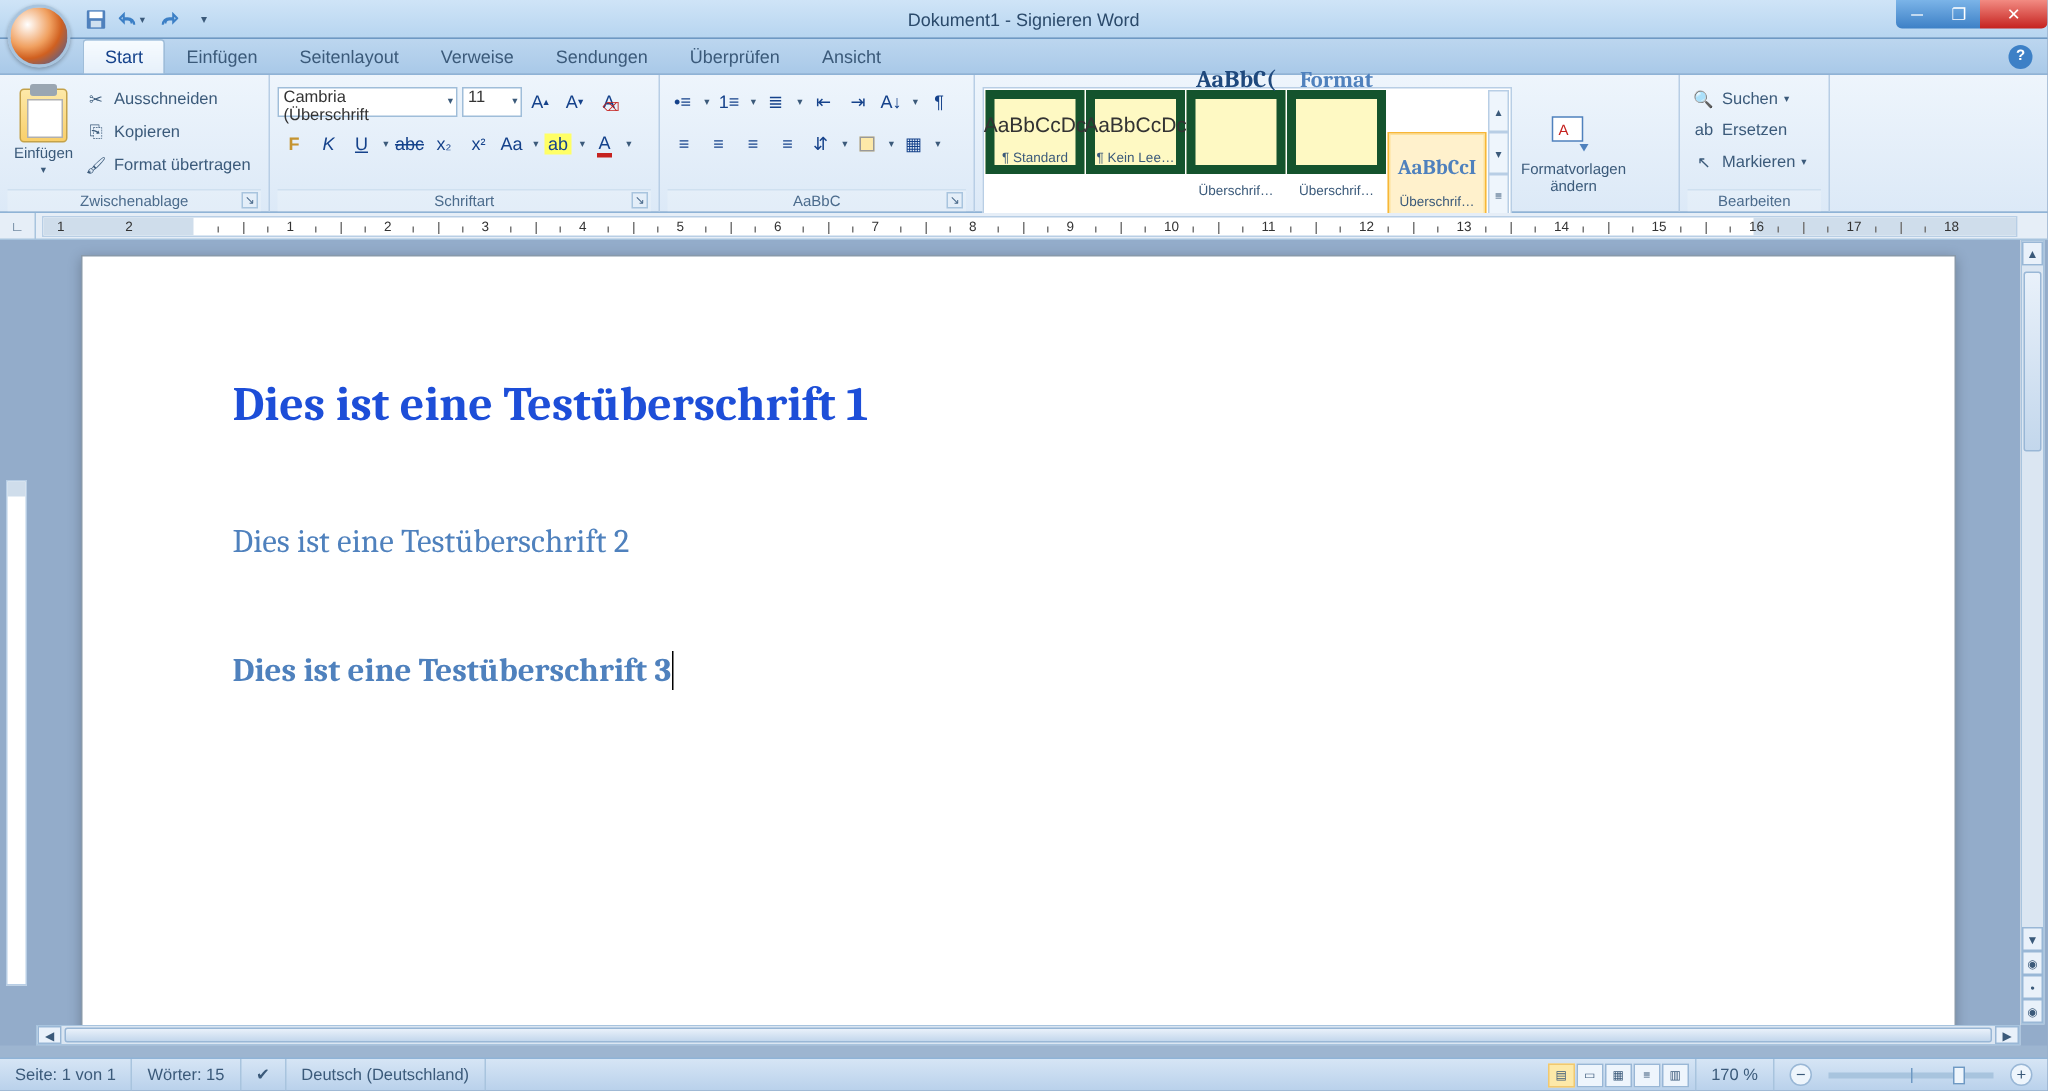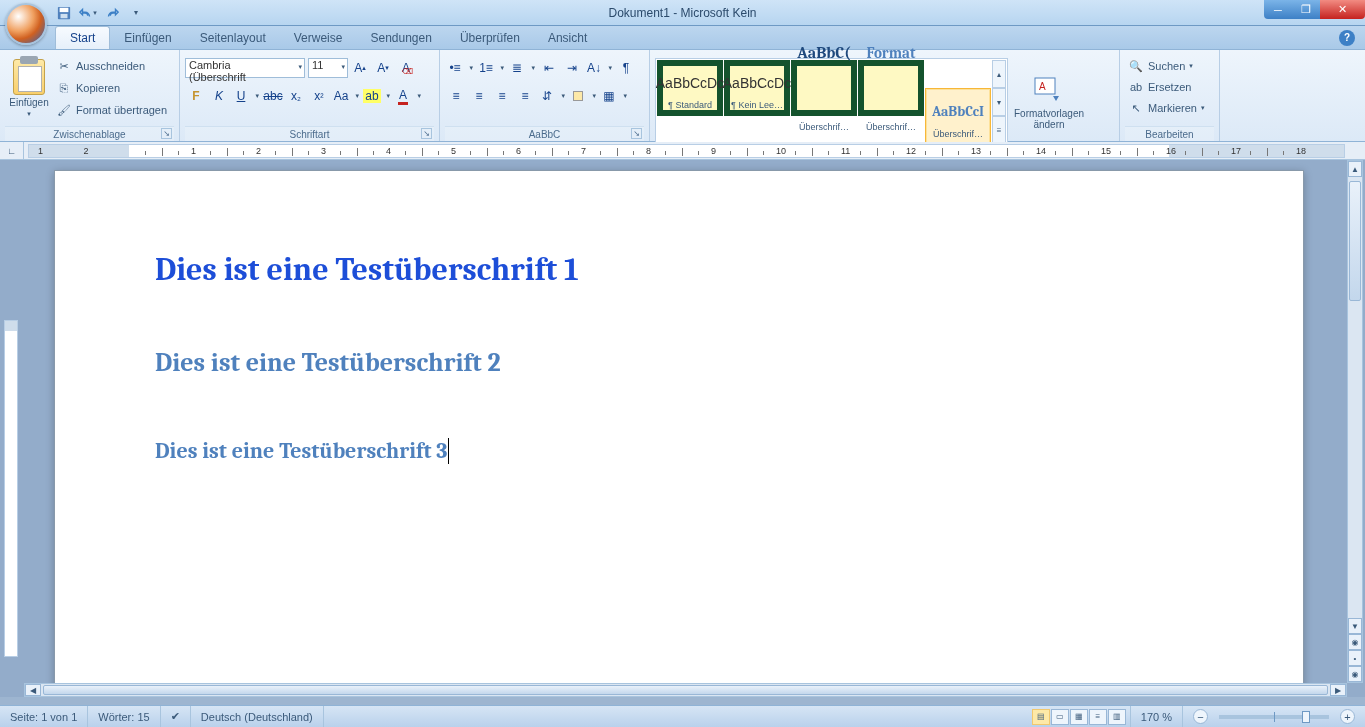--- a/index.html
+++ b/index.html
@@ -66,21 +66,21 @@
   .ruler .ticks{ position:absolute; inset:0; }
   .ruler .lbl{ position:absolute; top:1px; font-size:9px; color:#333;}
   .vruler { position:absolute; left:4px; top:160px; width:14px; bottom:40px; background:#fff; border:1px solid #b8cee5;}
   .vruler .shade{ position:absolute; left:0; width:100%; background:#cfddeb;}
 
   
   .workspace { position:absolute; top:160px; left:0; right:0; bottom:30px; background:#93acca; overflow:hidden;}
   .pagewrap { position:absolute; left:24px; right:18px; top:0; bottom:14px; overflow:auto; background:#93acca;}
   .page { width:1250px; min-height:1400px; background:#fff; margin:10px 0 0 30px; border:1px solid #8899aa; box-shadow:0 2px 8px rgba(0,0,0,.25); padding: 80px 100px;}
   .h1 { font-family: Cambria, "Times New Roman", serif; font-size:32px; font-weight:bold; color:#1d4ed8; margin-bottom:60px;}
-  .h2 { font-family: Cambria, "Times New Roman", serif; font-size:26px; font-weight:bold; color:#4f81bd; margin-bottom:60px;}
+  .h2 { font-family: Cambria, "Times New Roman", serif; font-size:22px; font-weight:normal; color:#4f81bd; margin-bottom:60px;}
   .h3row { display:flex; align-items:center;}
   .h3 { font-family: Cambria, "Times New Roman", serif; font-size:22px; font-weight:bold; color:#4f81bd;}
   .cursor { width:1px; height:26px; background:#000; margin-left:1px; animation: blink 1s steps(1) infinite;}
   @keyframes blink { 50% { opacity:0; } }
 
   .vscroll { position:absolute; right:2px; top:0; bottom:14px; width:16px; background:#dbe6f2; border:1px solid #a8c4de;}
   .vscroll .thumb{ position:absolute; left:1px; right:1px; top:20px; height:120px; background:linear-gradient(#e9f1fa,#c3d7ec); border:1px solid #99b7d6; border-radius:2px;}
   .vscroll .btn{ position:absolute; left:0; right:0; height:16px; background:#e9f1fa; border:1px solid #99b7d6; display:flex; align-items:center; justify-content:center; font-size:8px; color:#3b5a7a;}
   .hscroll { position:absolute; left:24px; right:18px; bottom:0; height:14px; background:#dbe6f2; border:1px solid #a8c4de;}
   .hscroll .btn{ position:absolute; top:0; bottom:0; width:16px; background:#e9f1fa; border:1px solid #99b7d6; display:flex; align-items:center; justify-content:center; font-size:8px; color:#3b5a7a;}
@@ -115,21 +115,21 @@
         </svg>
         <span style="font-size:7px;">▾</span>
       </div>
     <div class="qat-btn">
         <svg viewBox="0 0 16 16" width="14" height="14">
           <path d="M4 12a5 5 0 0 1 5-5h3V4l3 3-3 3V8H9a3 3 0 0 0-3 3" fill="none" stroke="#3d80c6" stroke-width="1.6"></path>
         </svg>
       </div>
     <div class="qat-btn" style="font-size:8px;">▾</div>
   </div>
-  <div class="title-text">Dokument1 - Microsoft Kein</div>
+  <div class="title-text">Dokument1 - Signieren Word</div>
   <div class="win-btns">
     <div class="win-min">─</div>
     <div class="win-max">❐</div>
     <div class="win-close">✕</div>
   </div>
 </div>
 
 <div class="tabsrow">
   <div class="tab active">Start</div>
   <div class="tab">Einfügen</div>

